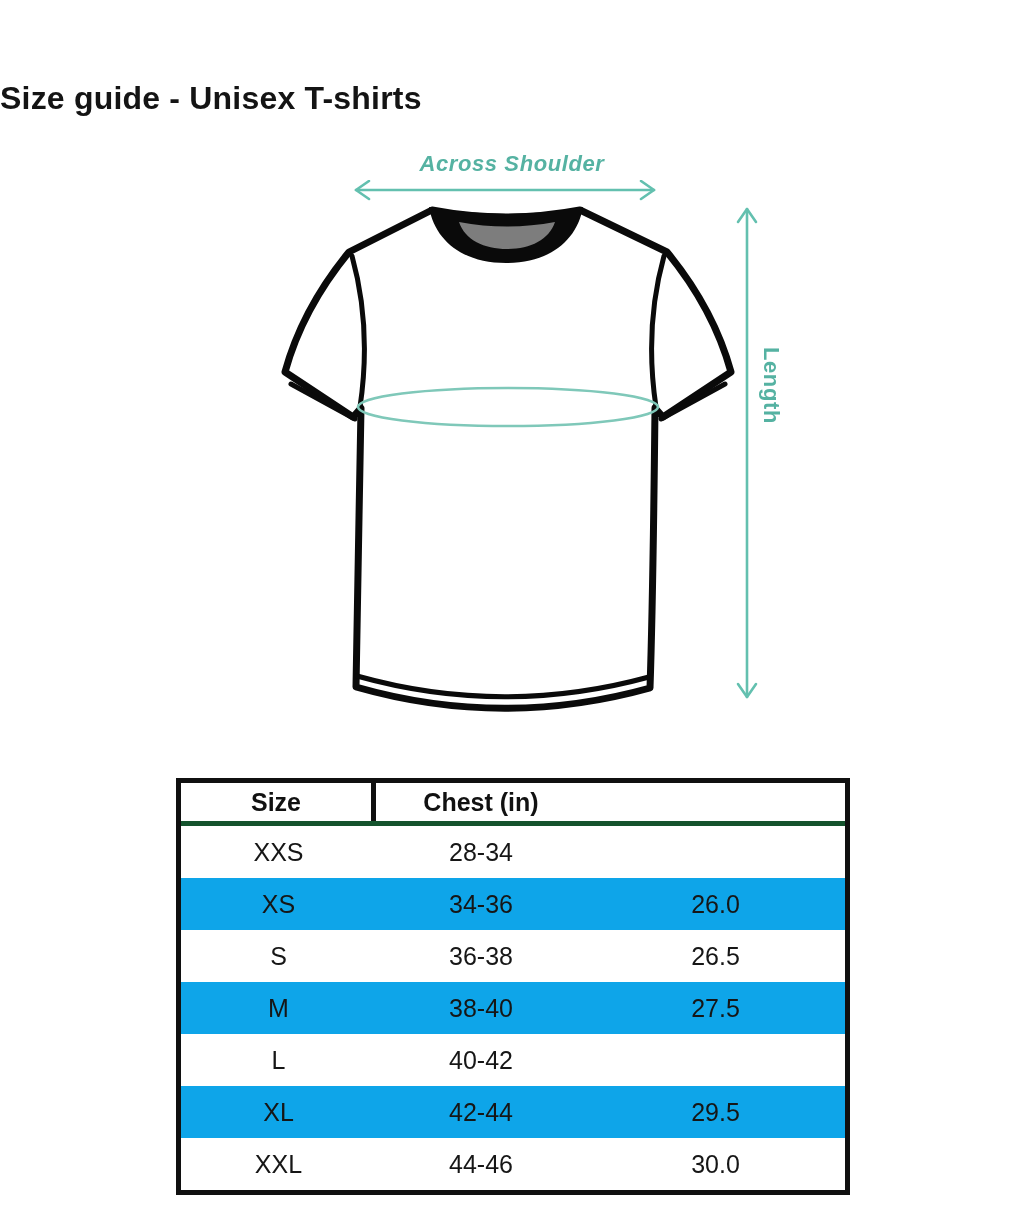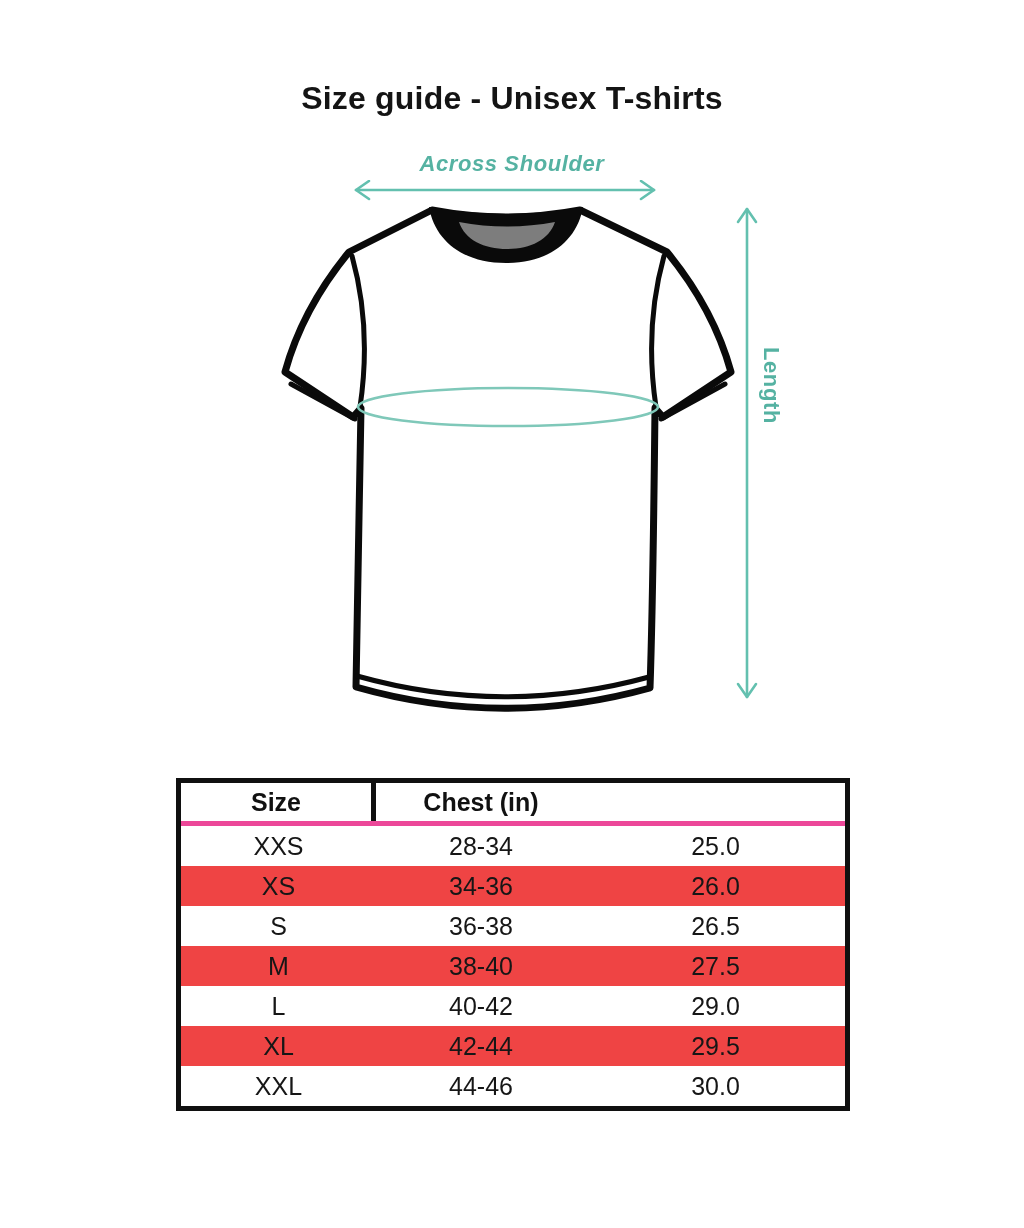--- a/index.html
+++ b/index.html
@@ -5,21 +5,20 @@
   html,body { margin:0; padding:0; }
   body {
     width:1024px; height:1228px;
     background:#ffffff;
     font-family:"Liberation Sans", sans-serif;
     position:relative;
     overflow:hidden;
   }
   .page-title {
     position:absolute; top:80px; left:0; width:1024px;
-    text-align:center;
     font-size:32px; font-weight:700; color:#141414;
     letter-spacing:0.2px;
   }
   .teal-label {
     position:absolute;
     color:#55b2a2; font-weight:700; font-size:22px;
     letter-spacing:0.6px;
   }
   .lbl-shoulder { top:151px; left:362px; width:300px; text-align:center;font-style:italic; }
   .lbl-chest   { top:354px; left:449px; width:120px; text-align:center; font-size:23px; }
@@ -30,35 +29,35 @@
   }
   svg.diagram { position:absolute; left:260px; top:180px; }
 
   .size-table {
     position:absolute; left:176px; top:778px; width:674px;
     border:5px solid #101010; box-sizing:border-box;
     background:#ffffff;
   }
   .thead {
     display:grid; grid-template-columns:195px 210px 1fr;
-    border-bottom:5px solid #ec4899;
+    border-bottom:5px solid #14532d;
   }
   .th {
     height:38px; box-sizing:border-box;
     display:flex; align-items:center; justify-content:center;
     font-weight:700; font-size:25px; color:#111;
     border-right:5px solid #101010;
     background:#fff;
   }
   .th:last-child { border-right:none; }
   .trow {
     display:grid; grid-template-columns:195px 210px 1fr;
-    height:40px;
+    height:52px;
   }
-  .trow.alt { background:#ef4444; }
+  .trow.alt { background:#0ea5e9; }
   .td {
     display:flex; align-items:center; justify-content:center;
     font-size:25px; color:#161616;
   }
 </style>
 </head>
 <body>
 
 <div class="page-title">Size guide - Unisex T-shirts</div>
 
@@ -113,41 +112,39 @@
 </svg>
 
 <div class="size-table">
   <div class="thead">
     <div class="th">Size</div>
     <div class="th">Chest (in)</div>
   </div>
   <div class="trow">
     <div class="td">XXS</div>
     <div class="td">28-34</div>
-    <div class="td">25.0</div>
   </div>
   <div class="trow alt">
     <div class="td">XS</div>
     <div class="td">34-36</div>
     <div class="td">26.0</div>
   </div>
   <div class="trow">
     <div class="td">S</div>
     <div class="td">36-38</div>
     <div class="td">26.5</div>
   </div>
   <div class="trow alt">
     <div class="td">M</div>
     <div class="td">38-40</div>
     <div class="td">27.5</div>
   </div>
   <div class="trow">
     <div class="td">L</div>
     <div class="td">40-42</div>
-    <div class="td">29.0</div>
   </div>
   <div class="trow alt">
     <div class="td">XL</div>
     <div class="td">42-44</div>
     <div class="td">29.5</div>
   </div>
   <div class="trow">
     <div class="td">XXL</div>
     <div class="td">44-46</div>
     <div class="td">30.0</div>

